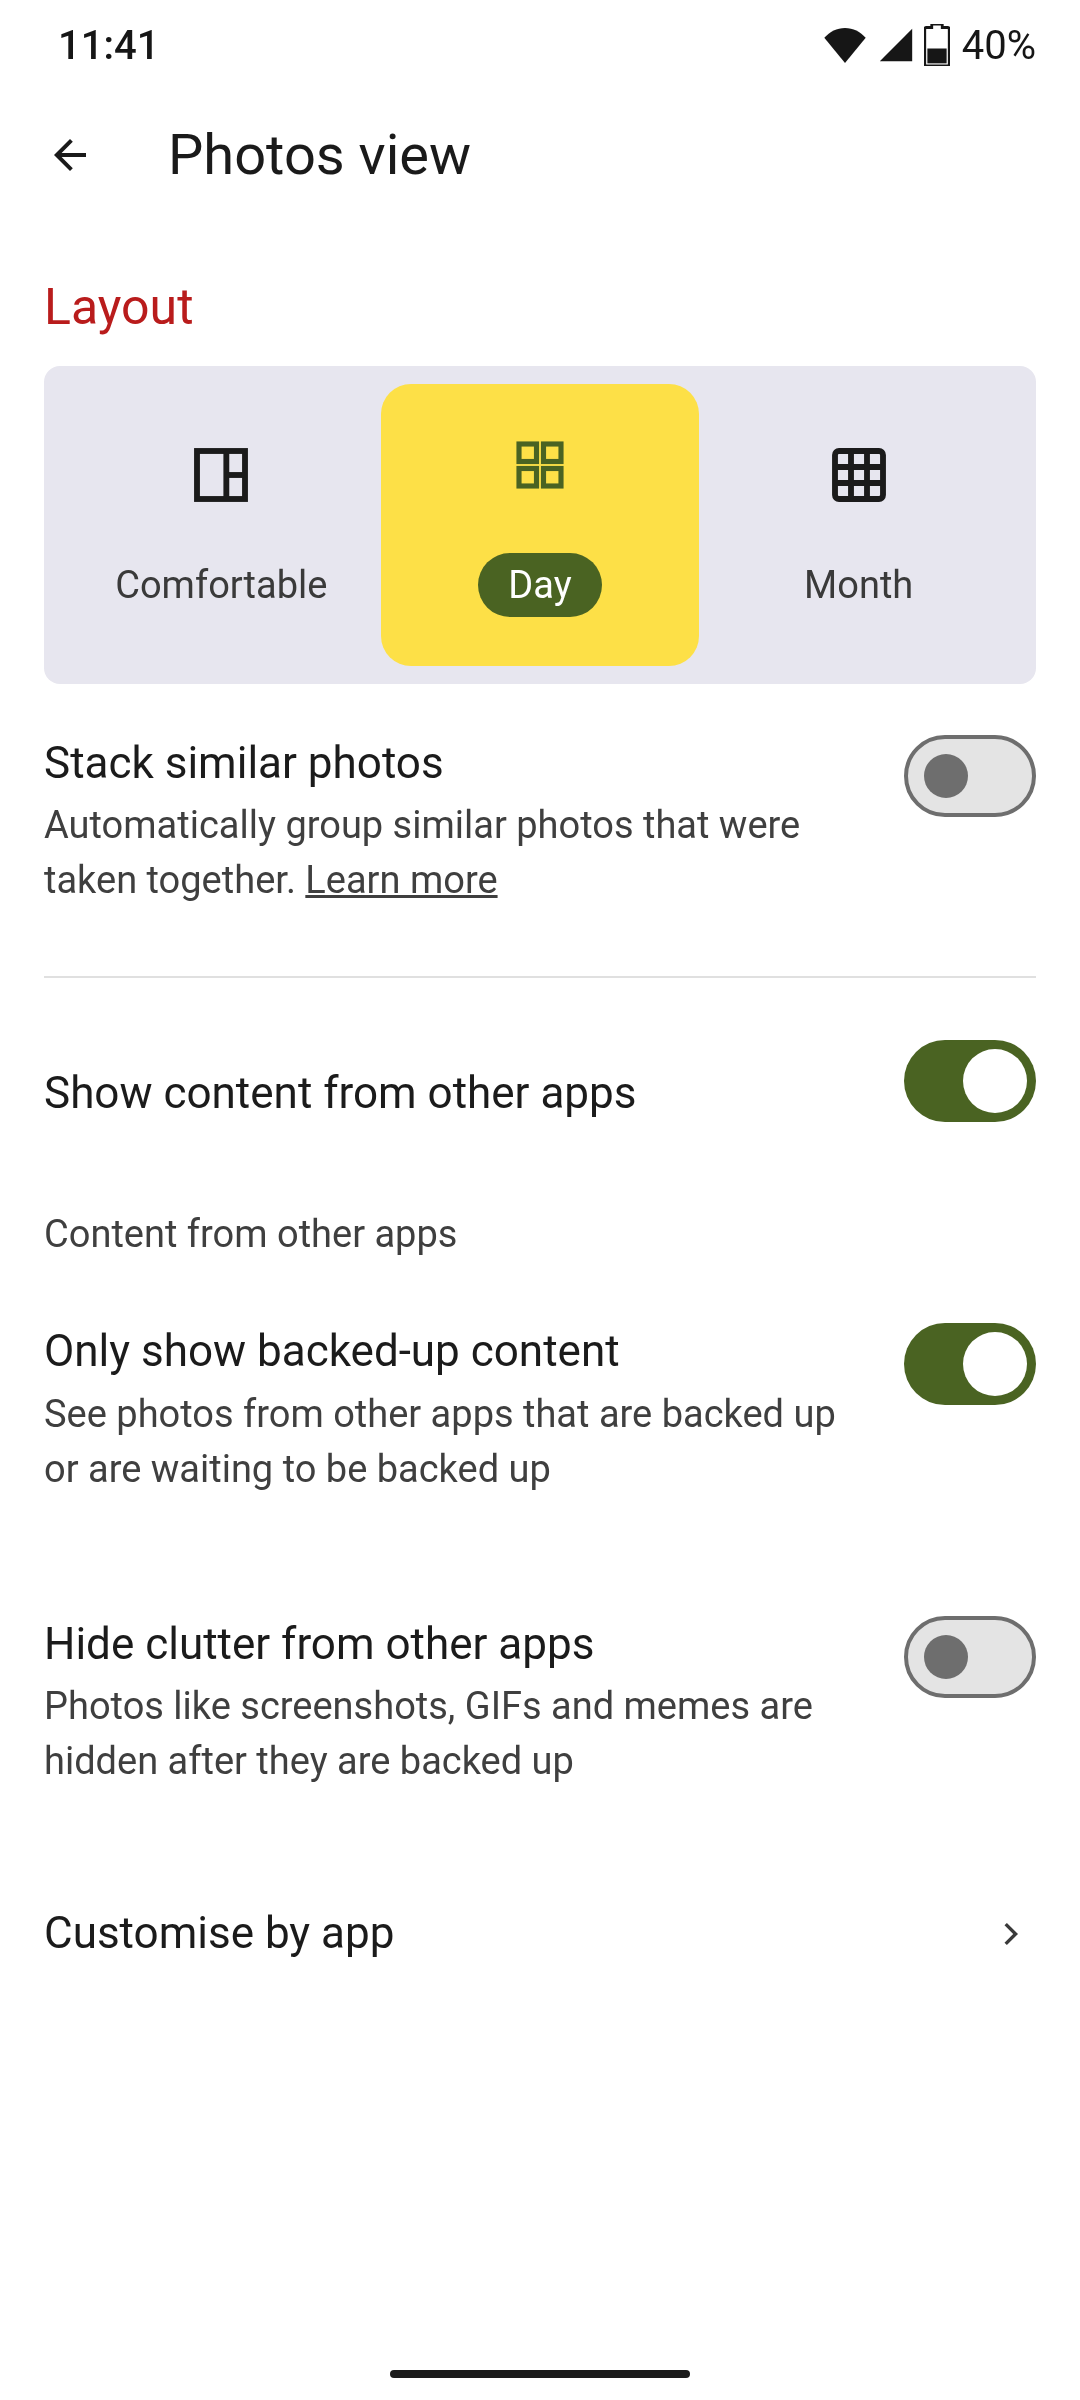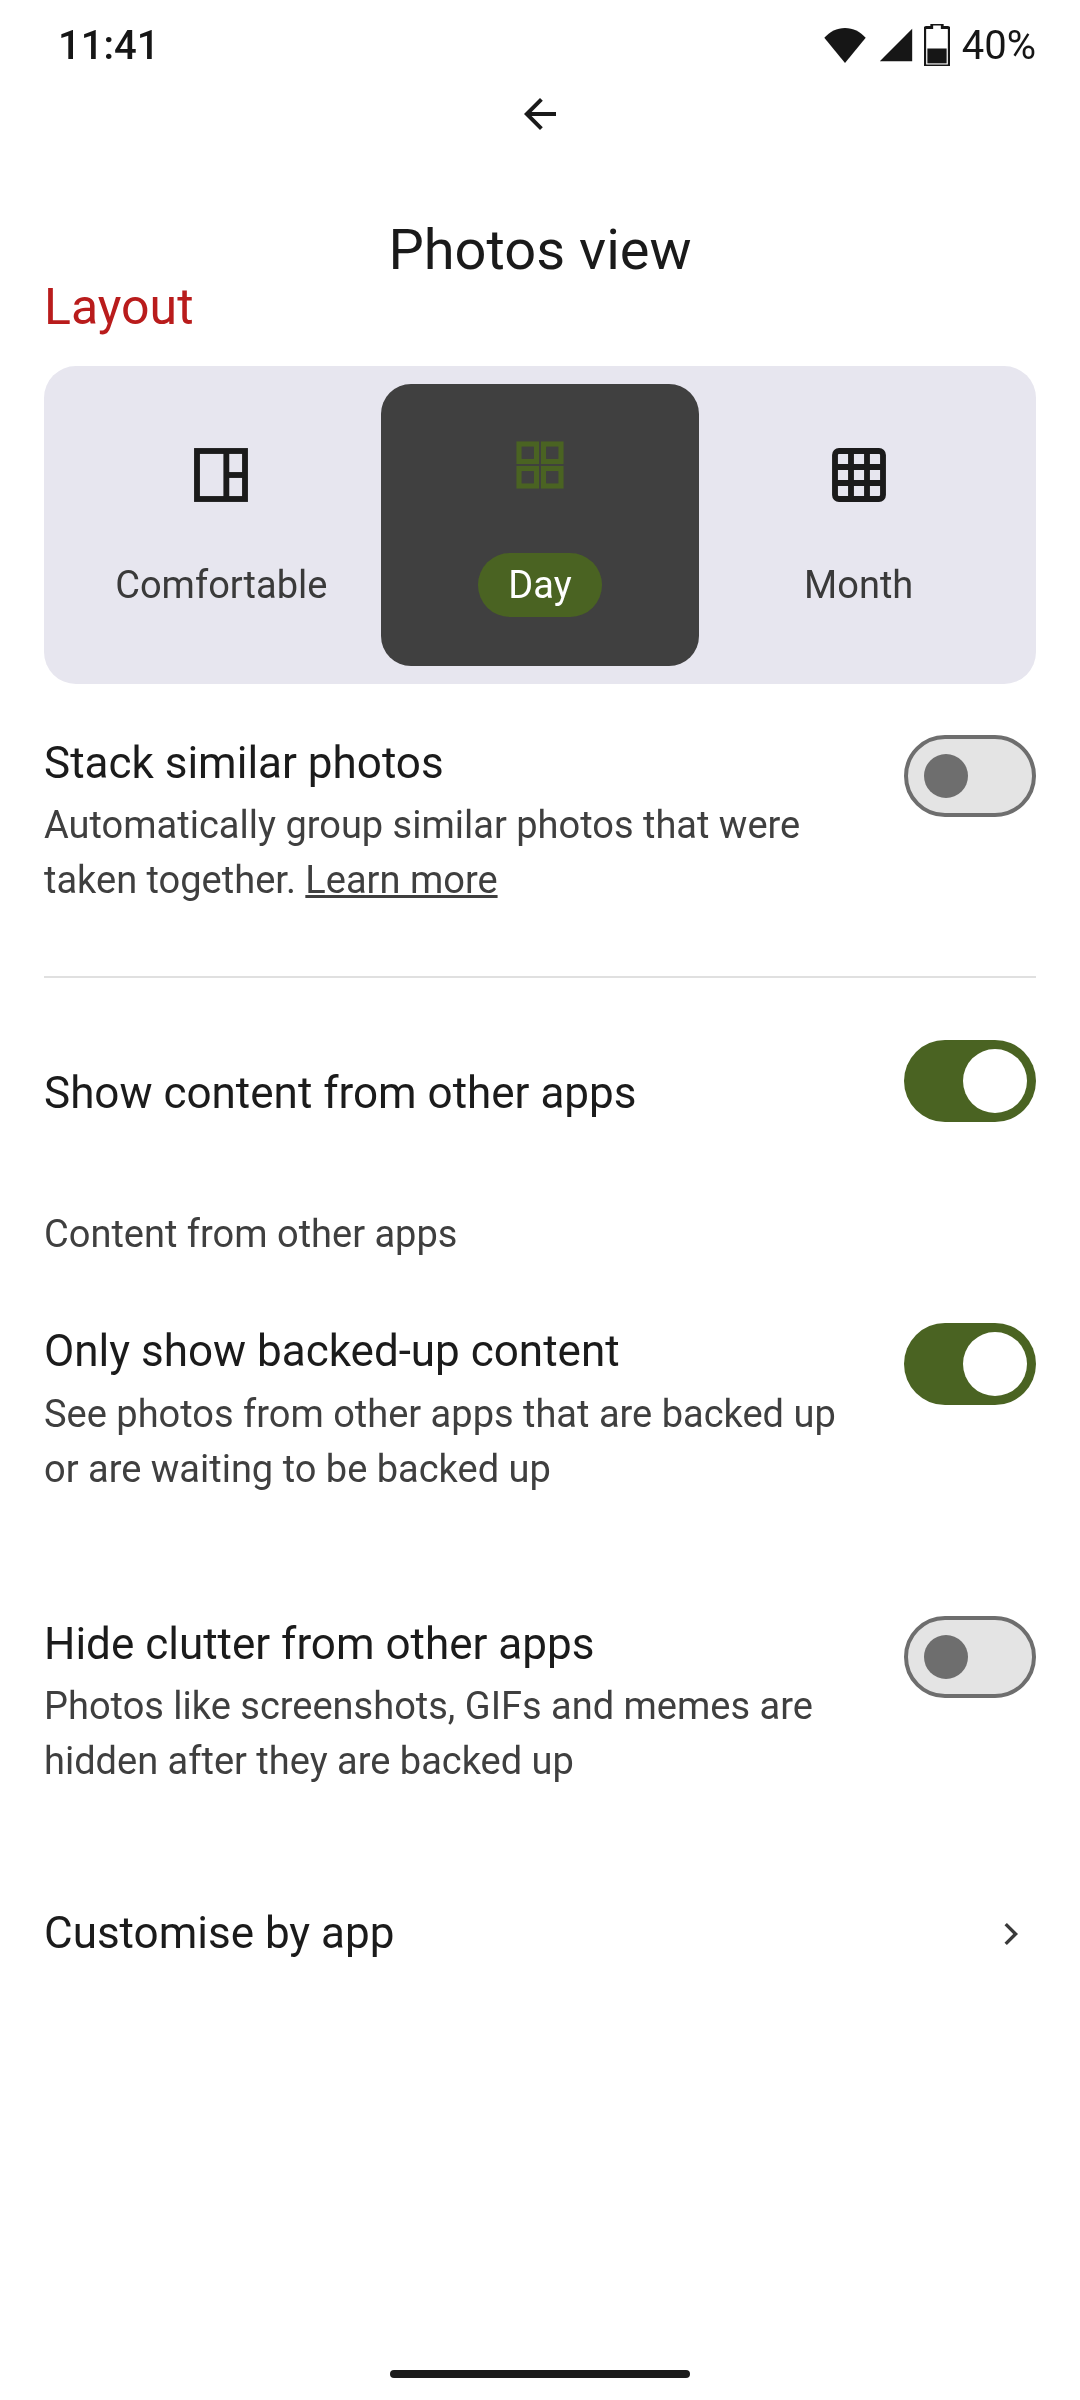--- a/index.html
+++ b/index.html
@@ -27,22 +27,21 @@
     align-items: center;
     gap: 8px;
   }
   .status-right svg { display: block; }
   .status-battery-text { font-size: 40px; font-weight: 400; margin-left: 4px;}
   .app-bar {
     height: 130px;
     display: flex;
     align-items: center;
     padding: 0 30px;
-    gap: 79px;
-    flex-direction: column;
+    gap: 58px;
   }
   .back-btn {
     width: 80px;
     height: 80px;
     display: flex;
     align-items: center;
     justify-content: center;
     border-radius: 40px;
   }
   .page-title {
@@ -53,38 +52,38 @@
   .content {
     padding: 0 44px;
   }
   .section-label {
     font-size: 50px;
     color: #b91c1c;
     padding: 58px 0 30px 0;
   }
   .layout-selector {
     background: #e7e6ef;
-    border-radius: 32px;
+    border-radius: 16px;
     height: 318px;
     display: flex;
     padding: 18px;
     gap: 0;
   }
   .layout-option {
     flex: 1;
     display: flex;
     flex-direction: column;
     align-items: center;
     justify-content: center;
     gap: 56px;
     border-radius: 30px;
     position: relative;
   }
   .layout-option.selected {
-    background: #404040;
+    background: #fde047;
   }
   .layout-option .icon-box {
     height: 64px;
     display: flex;
     align-items: center;
     justify-content: center;
   }
   .layout-option .label {
     font-size: 38px;
     color: #3a3a3a;

